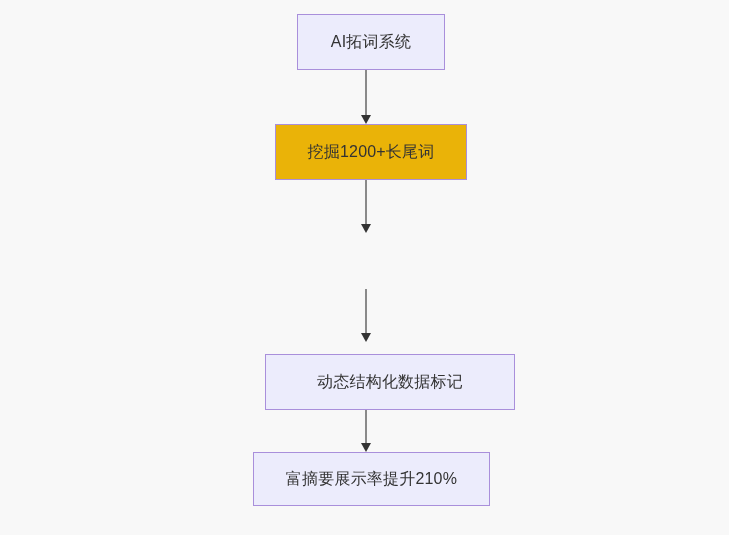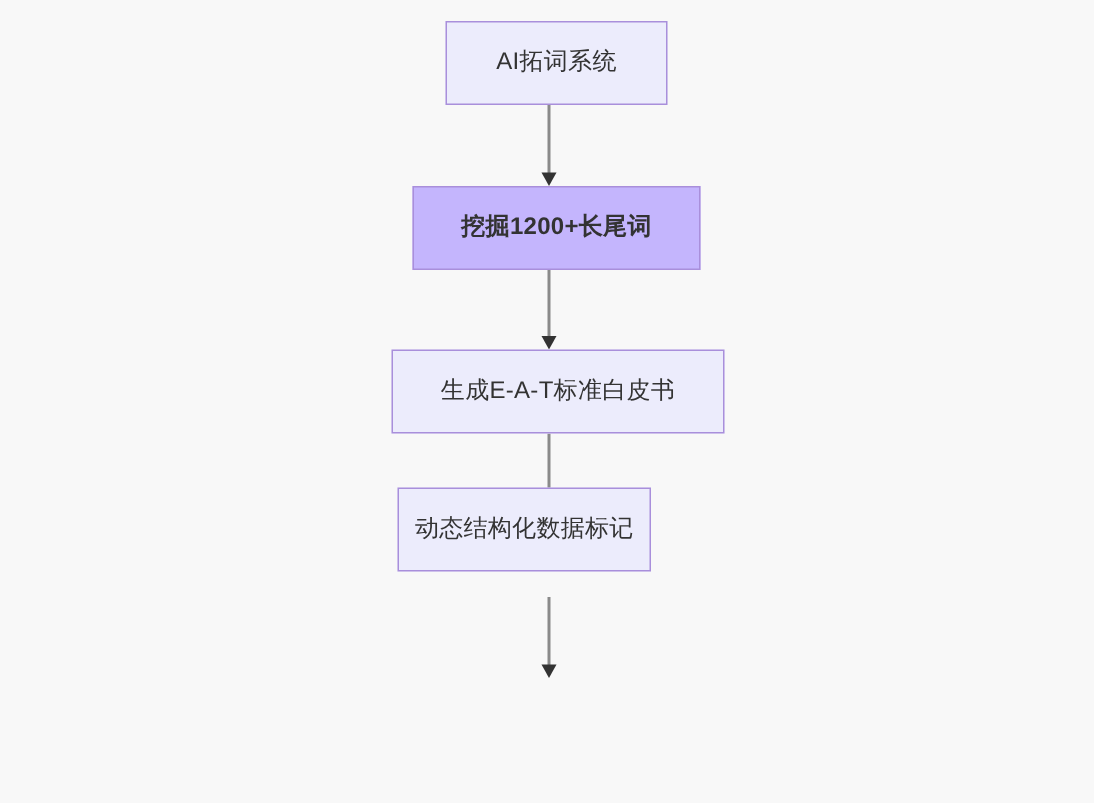--- a/index.html
+++ b/index.html
@@ -79,22 +79,22 @@
       <div class="edge-line" style="height: 45px; background: rgb(138, 138, 138);"></div>
       <div class="edge-head" style="border-top-color: rgb(51, 51, 51);"></div>
     </div>
     <div class="edge" style="left: 360.5px; top: 398px; height: 54px;">
       <div class="edge-line" style="height: 46px; background: rgb(138, 138, 138);"></div>
       <div class="edge-head" style="border-top-color: rgb(51, 51, 51);"></div>
     </div>
     <div class="node" style="left: 297px; top: 14px; width: 148px; height: 56px; background: rgb(236, 236, 252); border-color: rgb(169, 143, 219);">
       <span class="node-label" style="color: rgb(51, 51, 51);">AI拓词系统</span>
     </div>
-    <div class="node" style="left: 275px; top: 124px; width: 192px; height: 56px; background: #c4b5fd; border-color: rgb(169, 143, 219); font-weight: bold;">
+    <div class="node" style="left: 275px; top: 124px; width: 192px; height: 56px; background: #eab308; border-color: rgb(169, 143, 219);">
       <span class="node-label" style="color: rgb(51, 51, 51);">挖掘1200+长尾词</span>
     </div>
-    <div class="node" style="left: 261px; top: 233px; width: 222px; height: 56px; background: rgb(236, 236, 252); border-color: rgb(169, 143, 219);">
-      <span class="node-label" style="color: rgb(51, 51, 51);">生成E-A-T标准白皮书</span>
+    <div class="node" style="left: 265px; top: 354px; width: 250px; height: 56px; background: rgb(236, 236, 252); border-color: rgb(169, 143, 219);">
+      <span class="node-label" style="color: rgb(51, 51, 51);">动态结构化数据标记</span>
     </div>
-    <div class="node" style="left: 265px; top: 325px; width: 169px; height: 56px; background: rgb(236, 236, 252); border-color: rgb(169, 143, 219);">
-      <span class="node-label" style="color: rgb(51, 51, 51);">动态结构化数据标记</span>
+    <div class="node" style="left: 253px; top: 452px; width: 237px; height: 54px; background: rgb(236, 236, 252); border-color: rgb(169, 143, 219);">
+      <span class="node-label" style="color: rgb(51, 51, 51);">富摘要展示率提升210%</span>
     </div>
   </div>
 
 </body></html>

